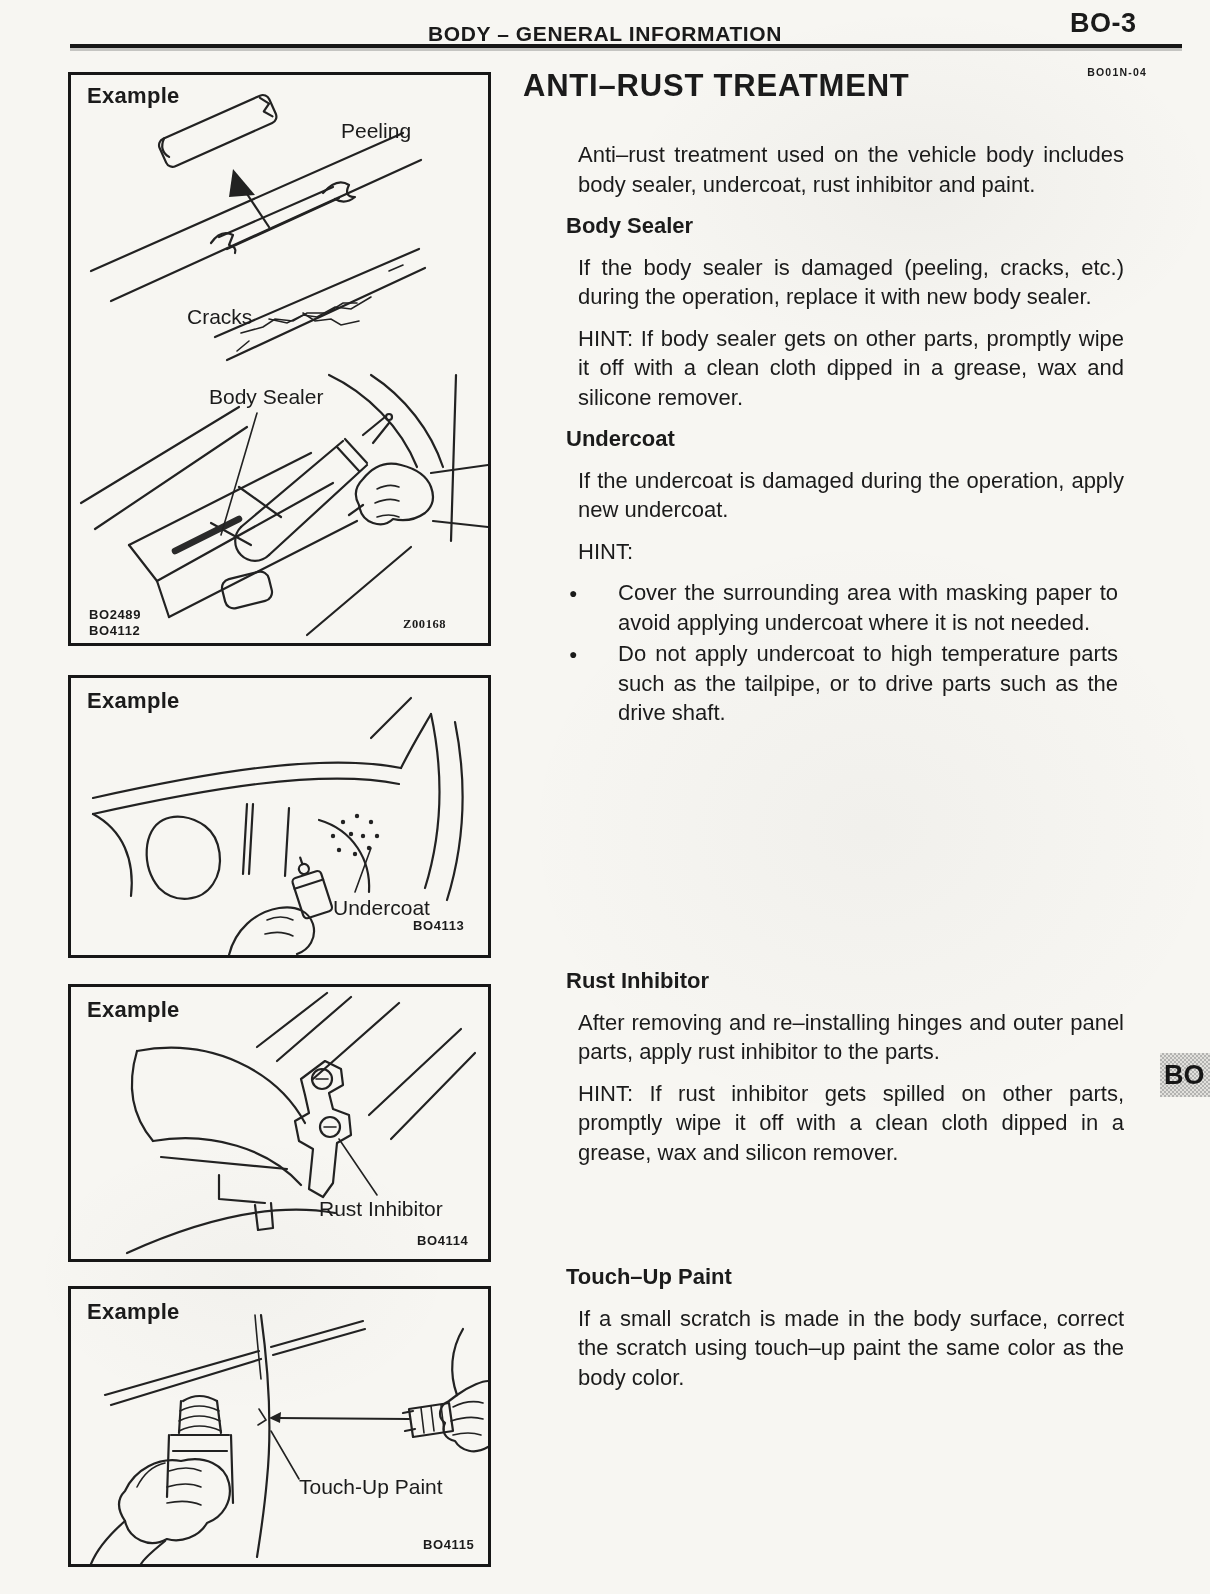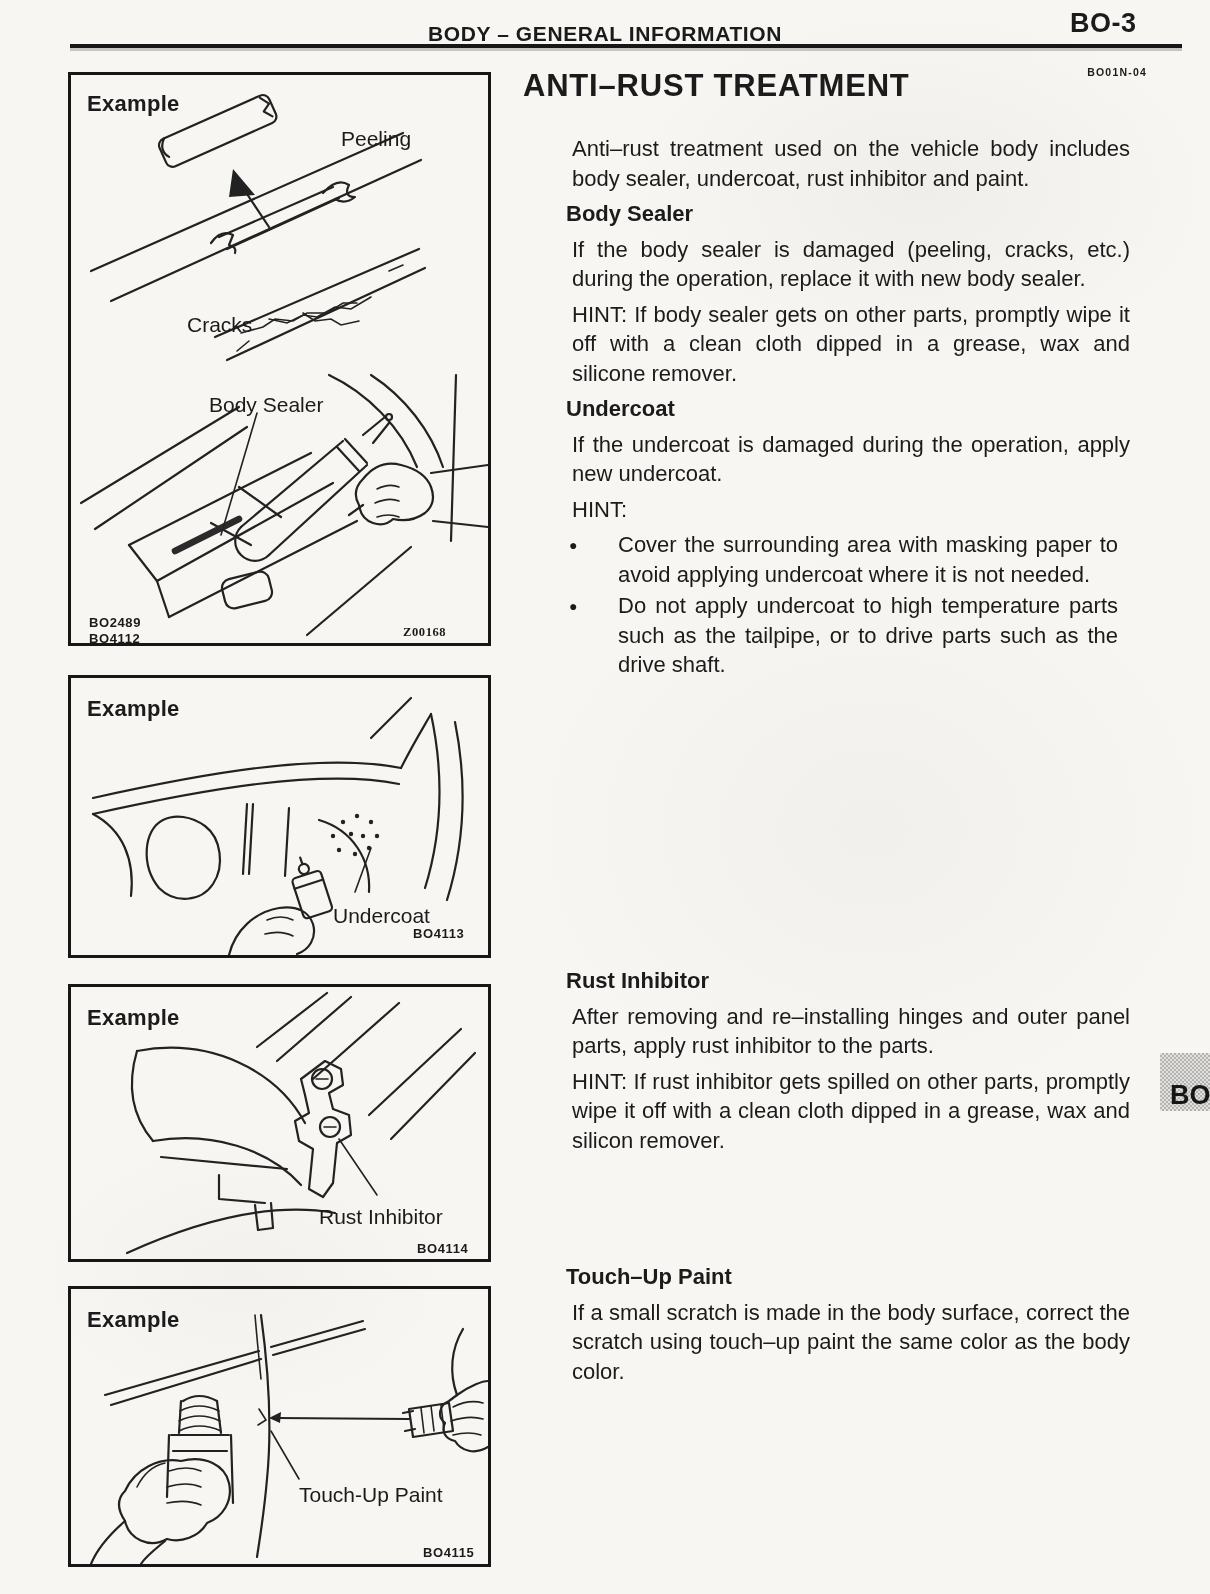--- a/index.html
+++ b/index.html
@@ -19,42 +19,42 @@
   .hdr-center{position:absolute;top:22px;left:0;width:1210px;text-align:center;
     font-weight:bold;font-size:21px;letter-spacing:.6px;}
   .page-num{position:absolute;top:8px;left:1070px;font-weight:bold;font-size:27px;letter-spacing:.5px;}
   .hdr-rule{position:absolute;top:44px;left:70px;width:1112px;height:4px;background:#171717;
     box-shadow:0 3px 0 rgba(23,23,23,.22);}
   
   .art-code{position:absolute;top:66px;left:985px;width:162px;text-align:right;
     font-size:10.5px;font-weight:bold;letter-spacing:1.2px;}
   .art-title{position:absolute;top:68px;left:523px;font-size:31px;font-weight:bold;letter-spacing:.8px;}
   .col{position:absolute;left:566px;width:570px;font-size:22px;line-height:29.5px;text-align:justify;}
-  .col p{margin:6px;}
+  .col p{margin:12px;}
   .col h3{margin:0;font-size:22px;line-height:29.5px;font-weight:bold;text-align:left;}
   #colA{top:128px;} #colB{top:966px;} #colC{top:1262px;}
   ul.bullets{margin:0;padding:0;list-style:none;}
   ul.bullets li{position:relative;padding-left:52px;text-align:justify;margin:0 18px 2px 0;}
   ul.bullets li::before{content:"\25CF";position:absolute;left:3px;top:1px;font-size:14px;}
   
   .fig{position:absolute;left:68px;width:417px;border:3px solid #171717;}
   .fig svg{position:absolute;left:0;top:0;}
-  .fig .lbl{position:absolute;white-space:nowrap;margin-top:8px;}
+  .fig .lbl{position:absolute;white-space:nowrap;}
   .example{font-weight:bold;font-size:22px;letter-spacing:.3px;}
   .ann{font-size:21px;text-align:right;}
   .fcode{font-size:13px;font-weight:bold;letter-spacing:.6px;}
   .fcode.plain{font-weight:bold;font-size:12.5px;}
   #fig1{top:72px;height:568px;}
   #fig2{top:675px;height:277px;}
   #fig3{top:984px;height:272px;}
   #fig4{top:1286px;height:275px;}
   
-  .side-tab{position:absolute;left:1160px;top:1053px;width:50px;height:58px;
+  .side-tab{position:absolute;left:1160px;top:1053px;width:50px;height:44px;
     background:repeating-conic-gradient(#b3b3b1 0% 25%, #e2e1dd 0% 50%);
-    background-size:4px 4px;display:flex;align-items:flex-end;padding-left:10px;
+    background-size:4px 4px;display:flex;align-items:center;padding-left:4px;
     font-weight:bold;font-size:27px;color:#161616;box-sizing:border-box;}
   .ink{stroke:#222;stroke-width:2.2;fill:none;stroke-linecap:round;stroke-linejoin:round;}
   .ink-thin{stroke:#222;stroke-width:1.6;fill:none;stroke-linecap:round;}
   .ink-fat{stroke:#2a2a2a;stroke-width:6.5;fill:none;stroke-linecap:round;}
   .ink-fill{fill:#222;stroke:none;}
 </style>
 </head>
 <body>
 
 <div class="page">

